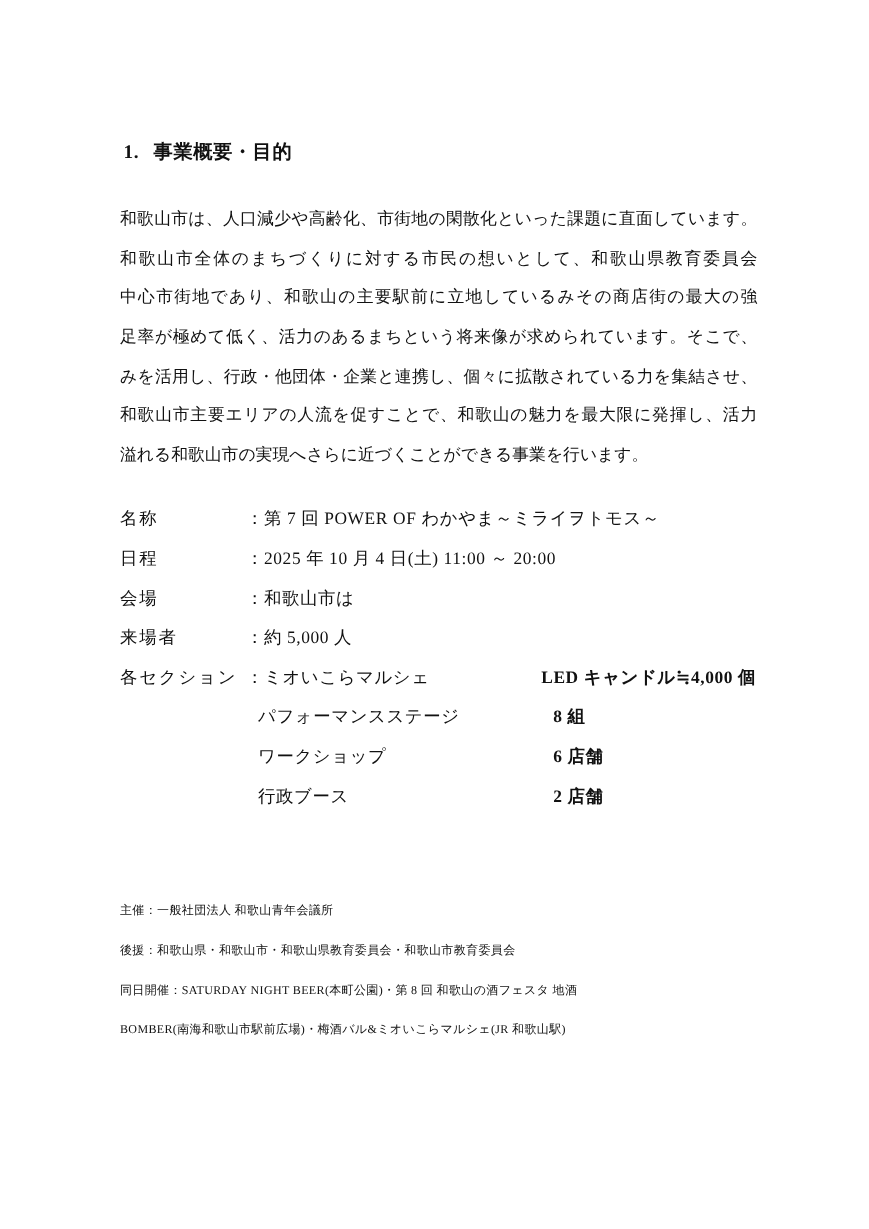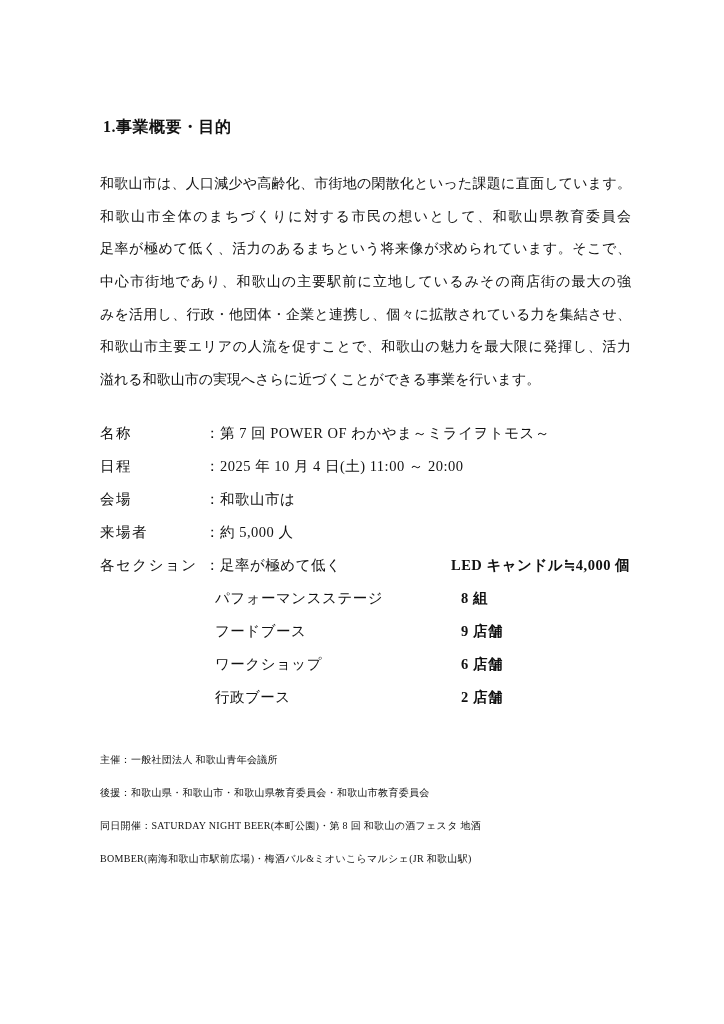--- a/index.html
+++ b/index.html
@@ -15,21 +15,21 @@
   
   .heading {
     position: absolute;
     left: 103px;
     top: 117px;
     font-size: 16px;
     font-weight: bold;
     white-space: nowrap;
     letter-spacing: 0.5px;
   }
-  .heading .heading-text { margin-left: 0; }
+  .heading .heading-text { margin-left: 12px; }
 
   
   .intro {
     position: absolute;
     left: 100px;
     top: 168px;
     width: 531px;
     font-size: 14px;
   }
   .iline {
@@ -82,22 +82,22 @@
 
 <div class="page">
 
   <div class="heading">
     <span>1.</span><span class="heading-text">事業概要・目的</span>
   </div>
 
   <div class="intro">
     <div class="iline">和歌山市は、人口減少や高齢化、市街地の閑散化といった課題に直面しています。</div>
     <div class="iline">和歌山市全体のまちづくりに対する市民の想いとして、和歌山県教育委員会</div>
+    <div class="iline">中心市街地であり、和歌山の主要駅前に立地しているみその商店街の最大の強</div>
     <div class="iline">足率が極めて低く、活力のあるまちという将来像が求められています。そこで、</div>
-    <div class="iline">中心市街地であり、和歌山の主要駅前に立地しているみその商店街の最大の強</div>
     <div class="iline">みを活用し、行政・他団体・企業と連携し、個々に拡散されている力を集結させ、</div>
     <div class="iline">和歌山市主要エリアの人流を促すことで、和歌山の魅力を最大限に発揮し、活力</div>
     <div class="iline last">溢れる和歌山市の実現へさらに近づくことができる事業を行います。</div>
   </div>
 
   <div class="details">
 
     <div class="drow">
       <span class="dlabel">名称</span>
       <span class="dname">：第 7 回 POWER OF わかやま～ミライヲトモス～</span>
@@ -117,35 +117,30 @@
     </div>
 
     <div class="drow">
       <span class="dlabel">来場者</span>
       <span class="dname">：約 5,000 人</span>
       <span class="dcount"></span>
     </div>
 
     <div class="drow">
       <span class="dlabel">各セクション</span>
-      <span class="dname">：足率が極めて低く</span>
+      <span class="dname">：ミオいこらマルシェ</span>
       <span class="dcount">LED キャンドル≒4,000 個</span>
     </div>
 
     <div class="drow subrow">
       <span class="dlabel"></span>
       <span class="dname sub">パフォーマンスステージ</span>
       <span class="dcount">8 組</span>
     </div>
 
-    <div class="drow subrow">
-      <span class="dlabel"></span>
-      <span class="dname sub">フードブース</span>
-      <span class="dcount">9 店舗</span>
-    </div>
 
     <div class="drow subrow">
       <span class="dlabel"></span>
       <span class="dname sub">ワークショップ</span>
       <span class="dcount">6 店舗</span>
     </div>
 
     <div class="drow subrow">
       <span class="dlabel"></span>
       <span class="dname sub">行政ブース</span>

